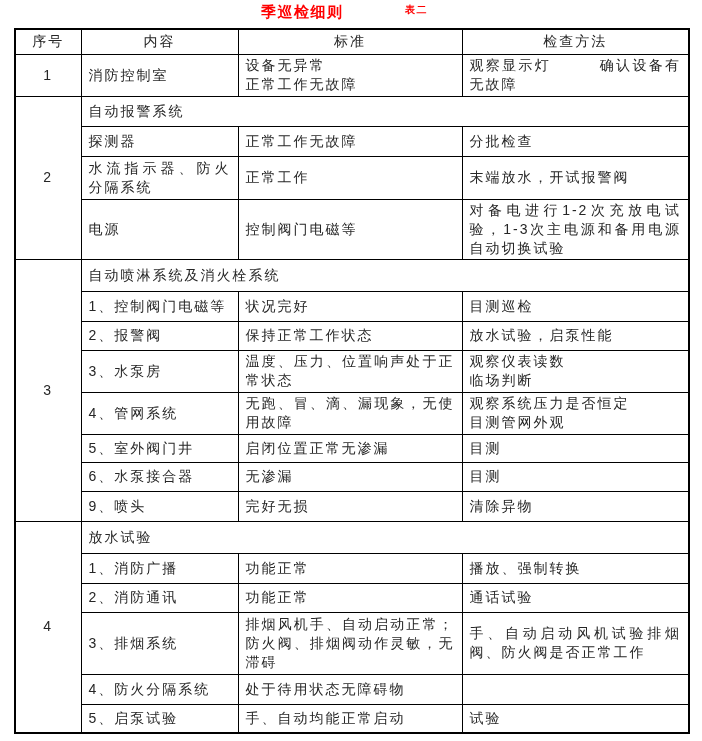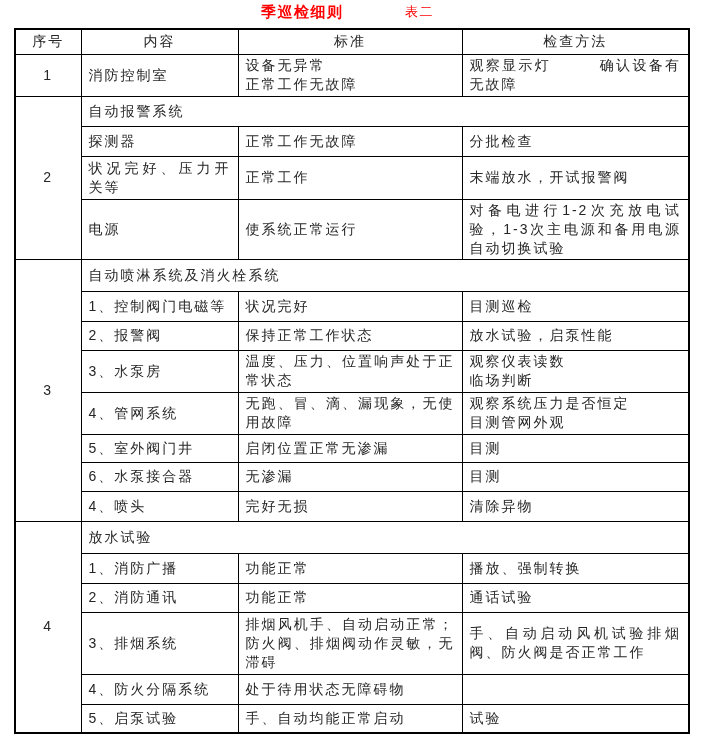--- a/index.html
+++ b/index.html
@@ -26,22 +26,22 @@
     font-size: 15px;
     font-weight: bold;
     letter-spacing: 1.5px;
     color: #ff0000;
     white-space: nowrap;
   }
   .title-no {
     position: absolute;
     left: 405px;
     top: 0;
-    font-size: 13px;
-    font-weight: normal;
+    font-size: 10px;
+    font-weight: bold;
     letter-spacing: 1.5px;
     color: #ff0000;
     white-space: nowrap;
   }
   table.insp {
     position: absolute;
     left: 14px;
     top: 28px;
     width: 674px;
     border-collapse: collapse;
@@ -102,27 +102,27 @@
     <tr style="height:30px">
       <td class="cell-no" rowspan="4">2</td>
       <td class="cell-group" colspan="3">自动报警系统</td>
     </tr>
     <tr style="height:30px">
       <td class="cell-content">探测器</td>
       <td class="cell-standard">正常工作无故障</td>
       <td class="cell-method">分批检查</td>
     </tr>
     <tr style="height:43px">
-      <td class="cell-content">状况完好、压力开关等</td>
+      <td class="cell-content">水流指示器、防火分隔系统</td>
       <td class="cell-standard">正常工作</td>
       <td class="cell-method">末端放水，开试报警阀</td>
     </tr>
     <tr style="height:58px">
       <td class="cell-content">电源</td>
-      <td class="cell-standard">使系统正常运行</td>
+      <td class="cell-standard">控制阀门电磁等</td>
       <td class="cell-method">对备电进行1-2次充放电试验，1-3次主电源和备用电源自动切换试验</td>
     </tr>
 
     <tr style="height:32px">
       <td class="cell-no" rowspan="8">3</td>
       <td class="cell-group" colspan="3">自动喷淋系统及消火栓系统</td>
     </tr>
     <tr style="height:30px">
       <td class="cell-content">1、控制阀门电磁等</td>
       <td class="cell-standard">状况完好</td>
@@ -149,21 +149,21 @@
       <td class="cell-content">5、室外阀门井</td>
       <td class="cell-standard">启闭位置正常无渗漏</td>
       <td class="cell-method">目测</td>
     </tr>
     <tr style="height:29px">
       <td class="cell-content">6、水泵接合器</td>
       <td class="cell-standard">无渗漏</td>
       <td class="cell-method">目测</td>
     </tr>
     <tr style="height:30px">
-      <td class="cell-content">4、喷头</td>
+      <td class="cell-content">9、喷头</td>
       <td class="cell-standard">完好无损</td>
       <td class="cell-method">清除异物</td>
     </tr>
 
     <tr style="height:32px">
       <td class="cell-no" rowspan="6">4</td>
       <td class="cell-group" colspan="3">放水试验</td>
     </tr>
     <tr style="height:30px">
       <td class="cell-content">1、消防广播</td>

